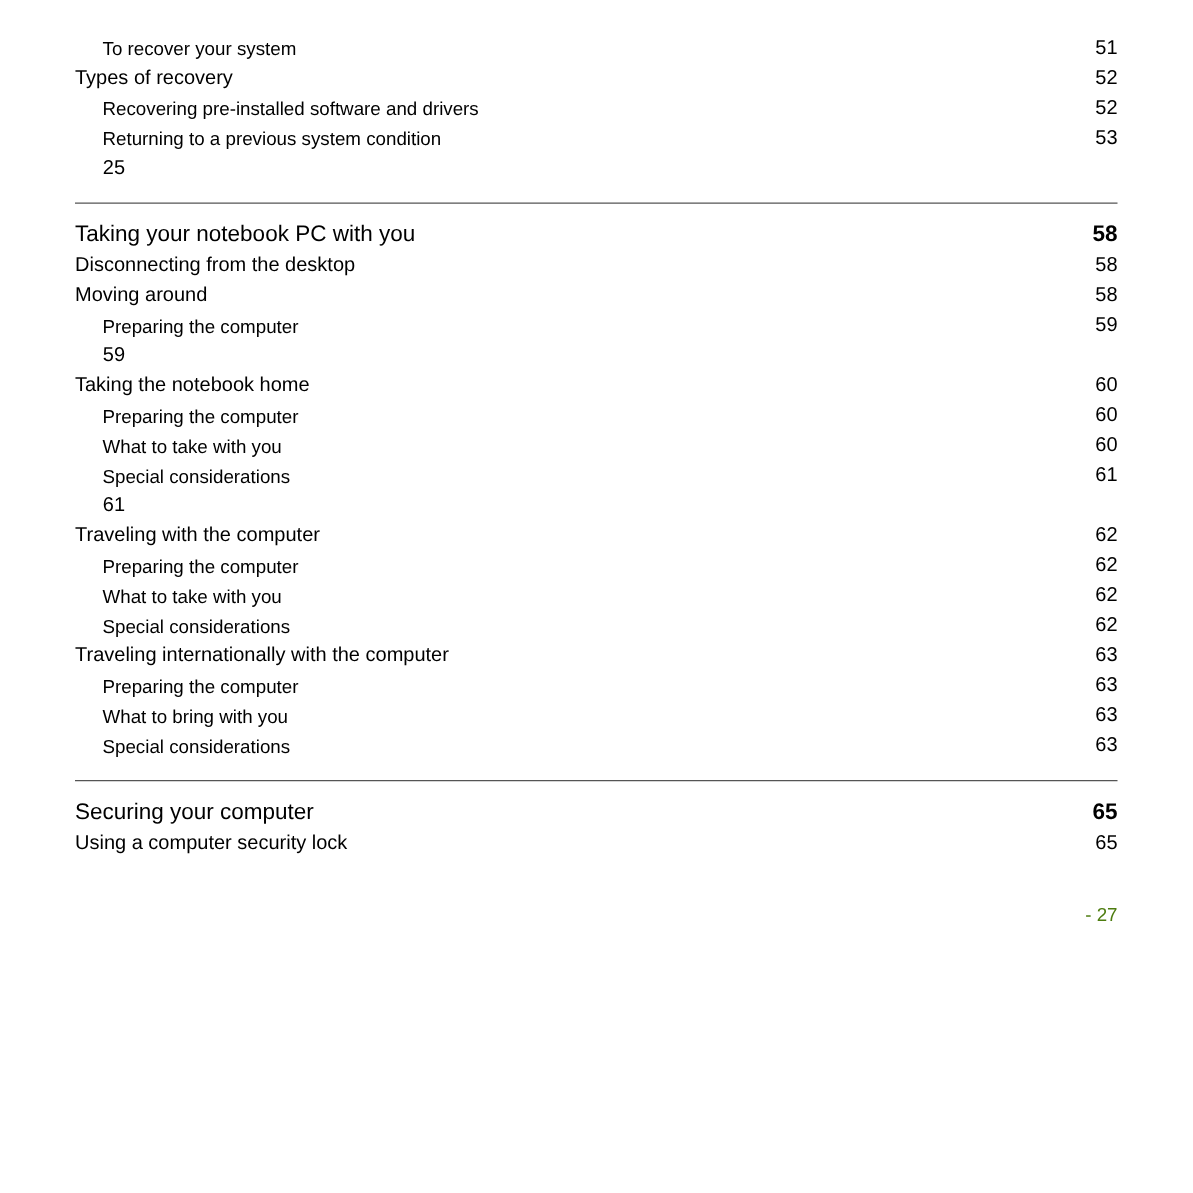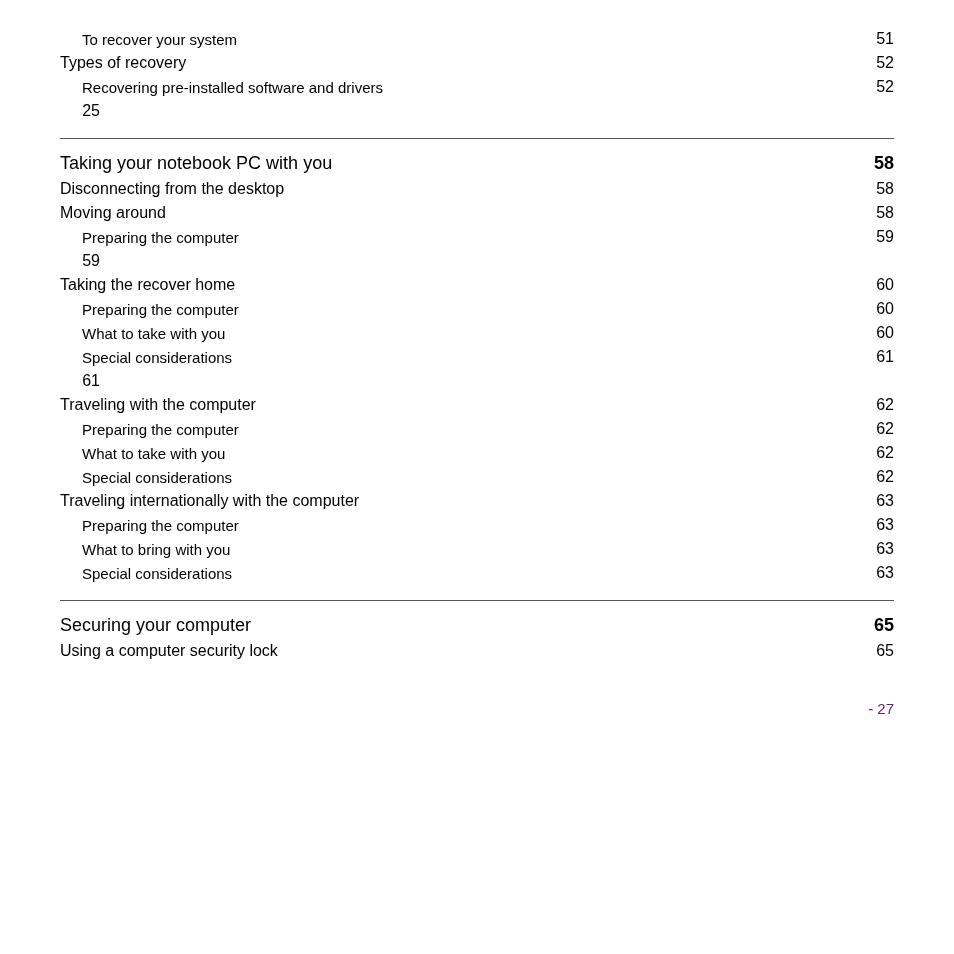--- a/index.html
+++ b/index.html
@@ -60,39 +60,43 @@
     .divider {
       border: none;
       border-top: 1.5px solid #555555;
       margin: 18px 0 14px 0;
     }
 
     .footer {
       text-align: right;
       margin-top: 40px;
       font-size: 15px;
-      color: #701a75;
+      color: #4d7c0f;
     }
   </style>
 </head>
 <body>
 
 <div>
 
 <div class="toc-entry level-1">
       <span class="entry-text">To recover your system</span>
       <span class="entry-page">51</span>
     </div>
     <div class="toc-entry level-0">
       <span class="entry-text">Types of recovery</span>
       <span class="entry-page">52</span>
     </div>
     <div class="toc-entry level-1">
       <span class="entry-text">Recovering pre-installed software and drivers</span>
       <span class="entry-page">52</span>
+    </div>
+    <div class="toc-entry level-1">
+      <span class="entry-text">Returning to a previous system condition</span>
+      <span class="entry-page">53</span>
     </div>
     <div class="toc-entry level-1">
       <span class="entry-page">25</span>
     </div>
   </div>
 
 <hr class="divider">
 
 <div>
 
@@ -109,21 +113,21 @@
       <span class="entry-page">58</span>
     </div>
     <div class="toc-entry level-1">
       <span class="entry-text">Preparing the computer</span>
       <span class="entry-page">59</span>
     </div>
     <div class="toc-entry level-1">
       <span class="entry-page">59</span>
     </div>
     <div class="toc-entry level-0">
-      <span class="entry-text">Taking the recover home</span>
+      <span class="entry-text">Taking the notebook home</span>
       <span class="entry-page">60</span>
     </div>
     <div class="toc-entry level-1">
       <span class="entry-text">Preparing the computer</span>
       <span class="entry-page">60</span>
     </div>
     <div class="toc-entry level-1">
       <span class="entry-text">What to take with you</span>
       <span class="entry-page">60</span>
     </div>

